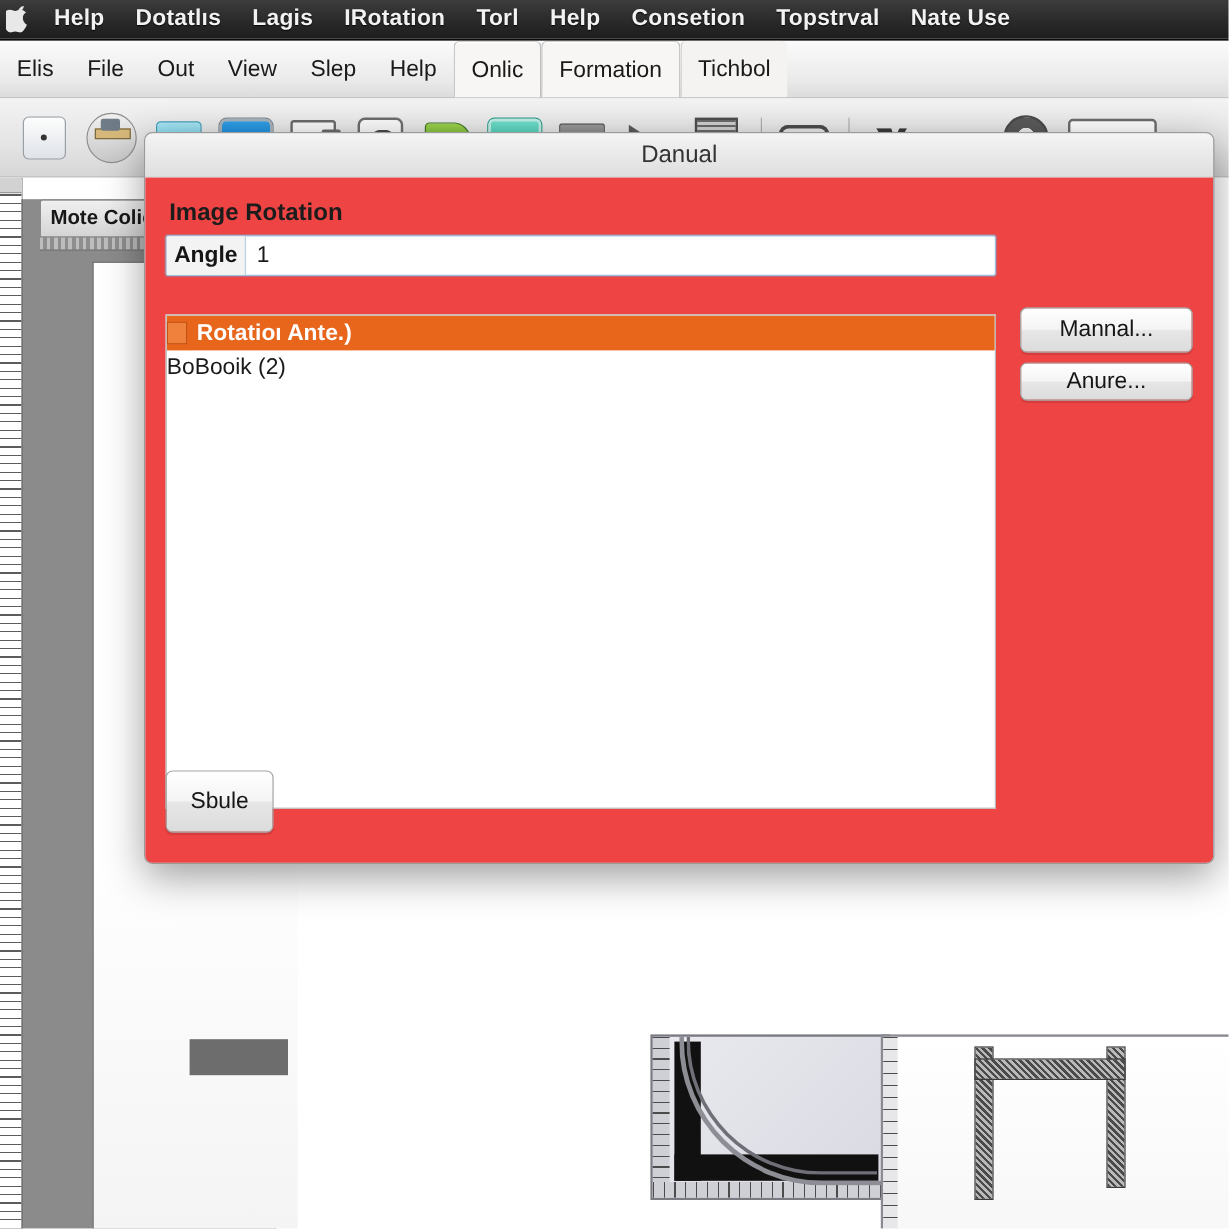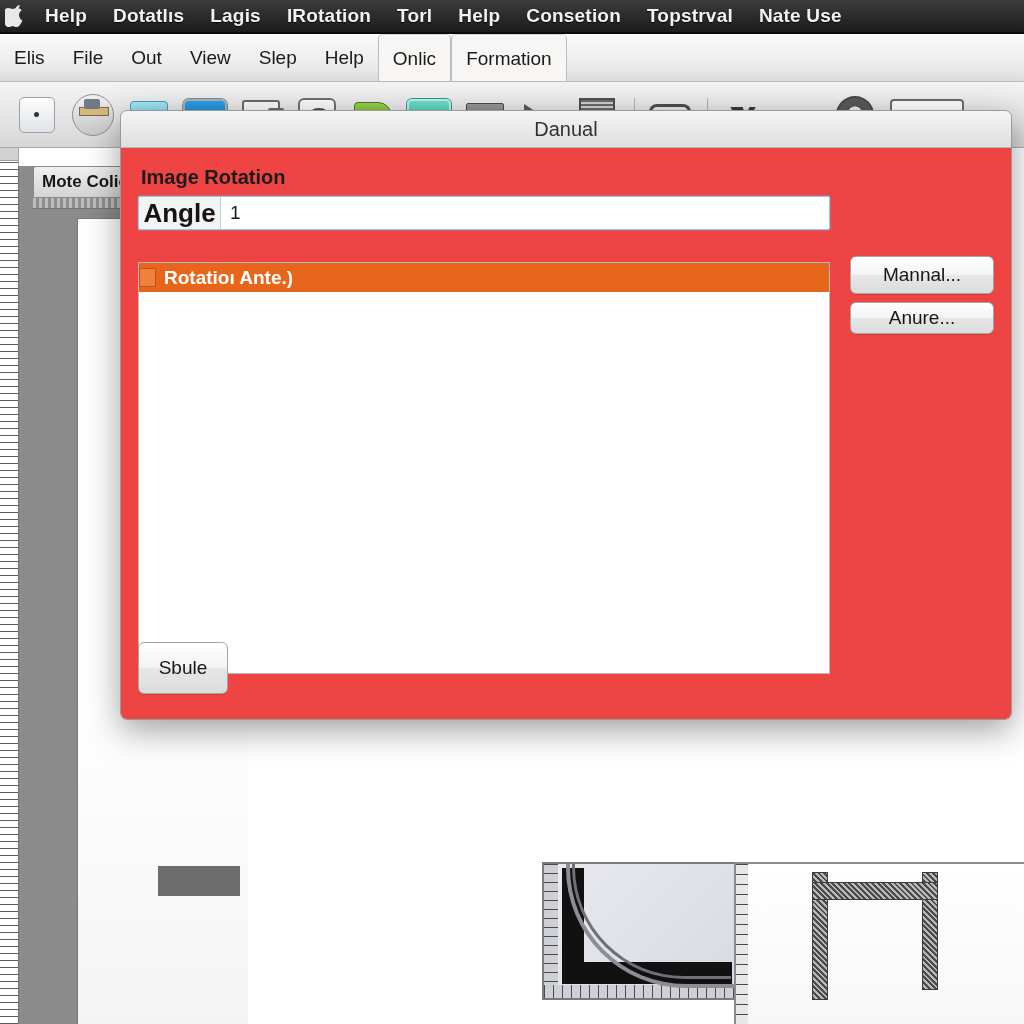--- a/index.html
+++ b/index.html
@@ -431,24 +431,24 @@
     left: 17px; top: 48px;
     width: 692px; height: 34px;
     display: flex;
     background: #ffffff;
     border: 1px solid #9fbfdc;
     border-radius: 2px;
     box-shadow: 0 0 0 1px rgba(120,170,215,0.35);
     box-sizing: border-box;
   }
   .angle-label {
-    width: 82px;
+    width: 66px;
     background: #f3f3f3;
     border-right: 1px solid #b9cfe2;
-    font-size: 26px;
+    font-size: 19px;
     color: #151515;
     font-weight: 600;
     display: flex; align-items: center; justify-content: center;
     flex: 0 0 auto;
     box-sizing: border-box;
   }
   .angle-value {
     flex: 1 1 auto;
     font-size: 19px;
     color: #1a1a1a;
@@ -563,20 +563,21 @@
 
   <div class="appmenu">
     <span class="am">Elis</span>
     <span class="am">File</span>
     <span class="am">Out</span>
     <span class="am">View</span>
     <span class="am">Slep</span>
     <span class="am">Help</span>
     <span class="am tab tab-active">Onlic</span>
     <span class="am tab tab-active">Formation</span>
+    <span class="am tab-sep">Tichbol</span>
   </div>
 
   <div class="toolbar">
     <span class="tbtn">
         <span class="ic-square"></span>
       </span>
     <span class="tbtn">
         <span class="ic-circle"></span>
       </span>
     <span class="tbtn">
@@ -674,20 +675,23 @@
       <div class="angle-row">
         <span class="angle-label">Angle</span>
         <span class="angle-value" placeholder="Angle">1</span>
       </div>
 
       <div class="listbox">
         <div class="list-item selected">
           <span class="swatch"></span>
           <span class="txt">Rotatioı Ante.)</span>
         </div>
+        <div class="list-item">
+          <span>BoBooik (2)</span>
+        </div>
       </div>
 
       <div class="btn btn-manual">Mannal...</div>
       <div class="btn btn-anure">Anure...</div>
       <div class="btn btn-sbule">Sbule</div>
 
     </div>
   </div>
 
 </div>

